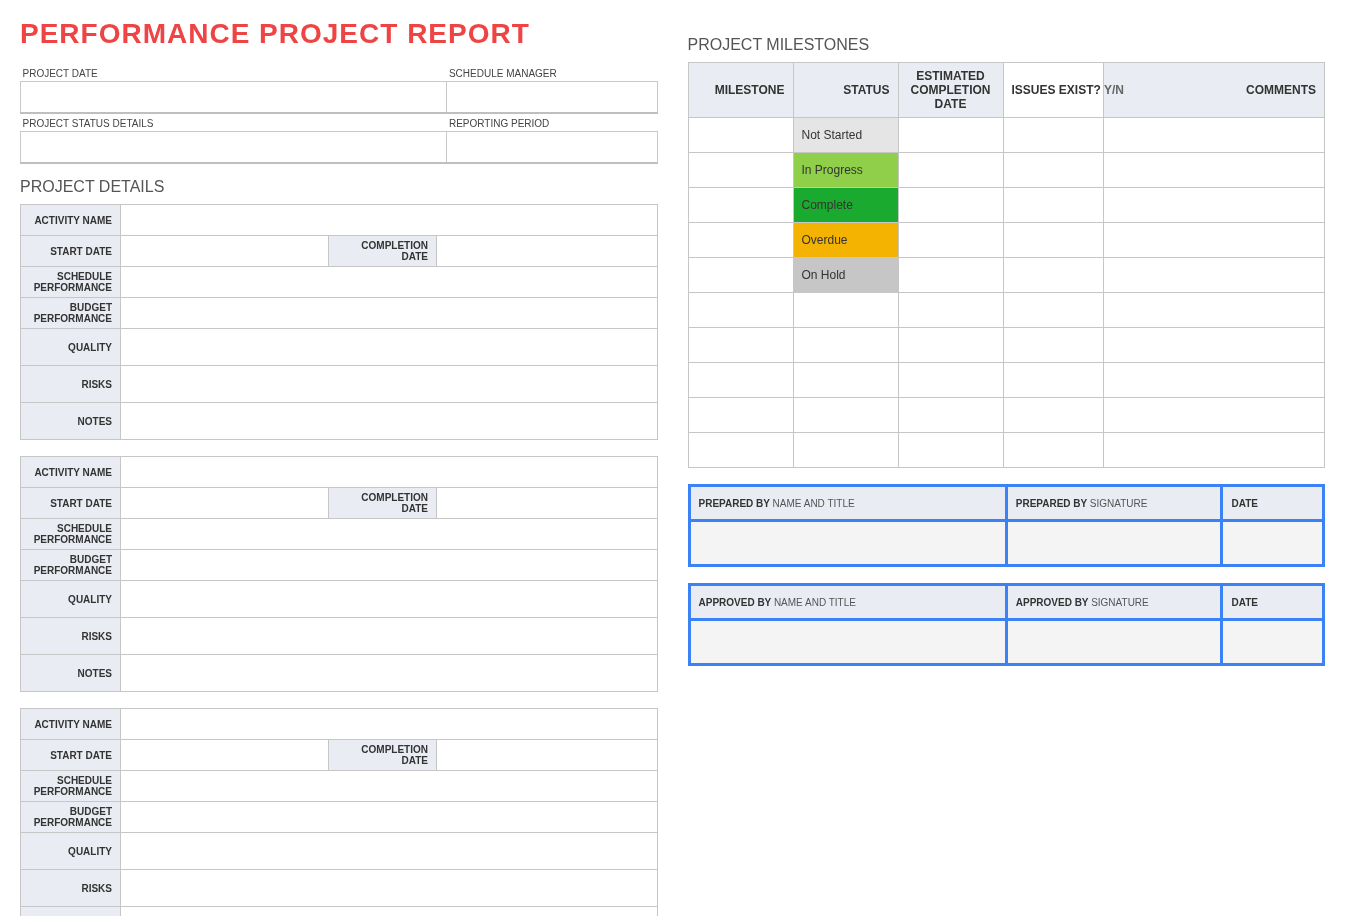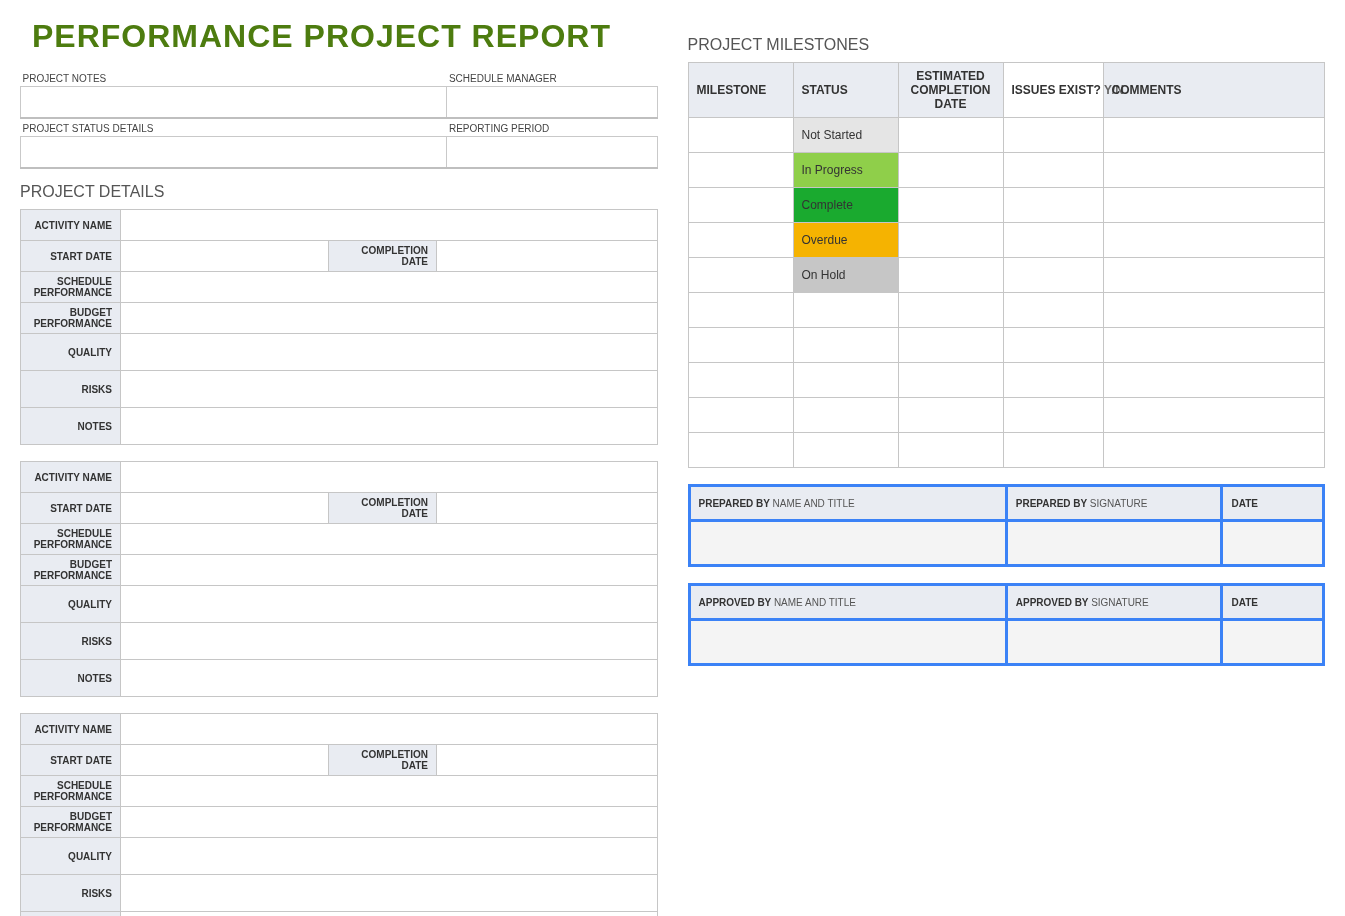--- a/index.html
+++ b/index.html
@@ -12,25 +12,25 @@
   }
   .page {
     display: flex;
     gap: 30px;
     align-items: flex-start;
   }
   .col {
     flex: 1 1 0;
   }
   h1.title {
-    margin: 0 0 14px 12px;
-    font-size: 32px;
+    margin: 0 0 14px 0;
+    font-size: 28px;
     font-weight: 700;
     letter-spacing: 1px;
-    color: #4d7c0f;
+    color: #ef4444;
   }
   h2.section {
     margin: 14px 0 8px 0;
     font-size: 16px;
     font-weight: 400;
     color: #555;
   }
 
   
   .proj-head table {
@@ -91,21 +91,21 @@
   .milestones th, .milestones td {
     border: 1px solid #c6c6c6;
     padding: 6px 8px;
     font-size: 12px;
     height: 22px;
     text-align: left;
   }
   .milestones th {
     background: #e9ecf2;
     font-weight: 700;
-    text-align: left;
+    text-align: right;
     vertical-align: middle;
   }
   .milestones th.center, .milestones td.center { text-align: center; }
   .milestones th span.light { font-weight: 700; color: #666; }
   .milestones th.issues {
     background: #ffffff;
     font-weight: 700;
     white-space: nowrap;
   }
   .milestones col.c1 { width: 105px; }
@@ -158,21 +158,21 @@
     <h1 class="title">PERFORMANCE PROJECT REPORT</h1>
 
     <div class="proj-head">
       <table>
         <colgroup>
             <col style="width:67%">
             <col style="width:33%">
           </colgroup>
         <tbody>
             <tr class="row">
-          <td>PROJECT NOTES</td>
+          <td>PROJECT DATE</td>
           <td>SCHEDULE MANAGER</td>
         </tr>
         <tr>
           <td class="input"></td>
           <td class="input"></td>
         </tr>
         <tr class="row">
           <td>PROJECT STATUS DETAILS</td>
           <td>REPORTING PERIOD</td>
         </tr>

